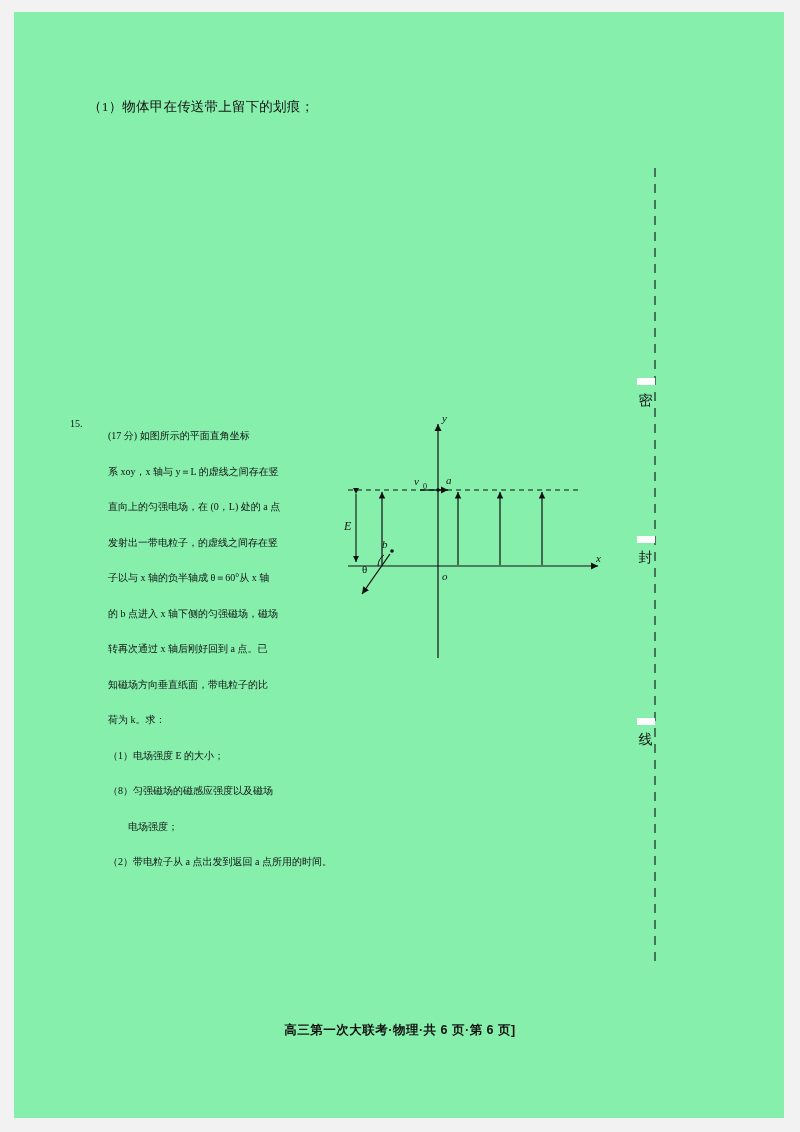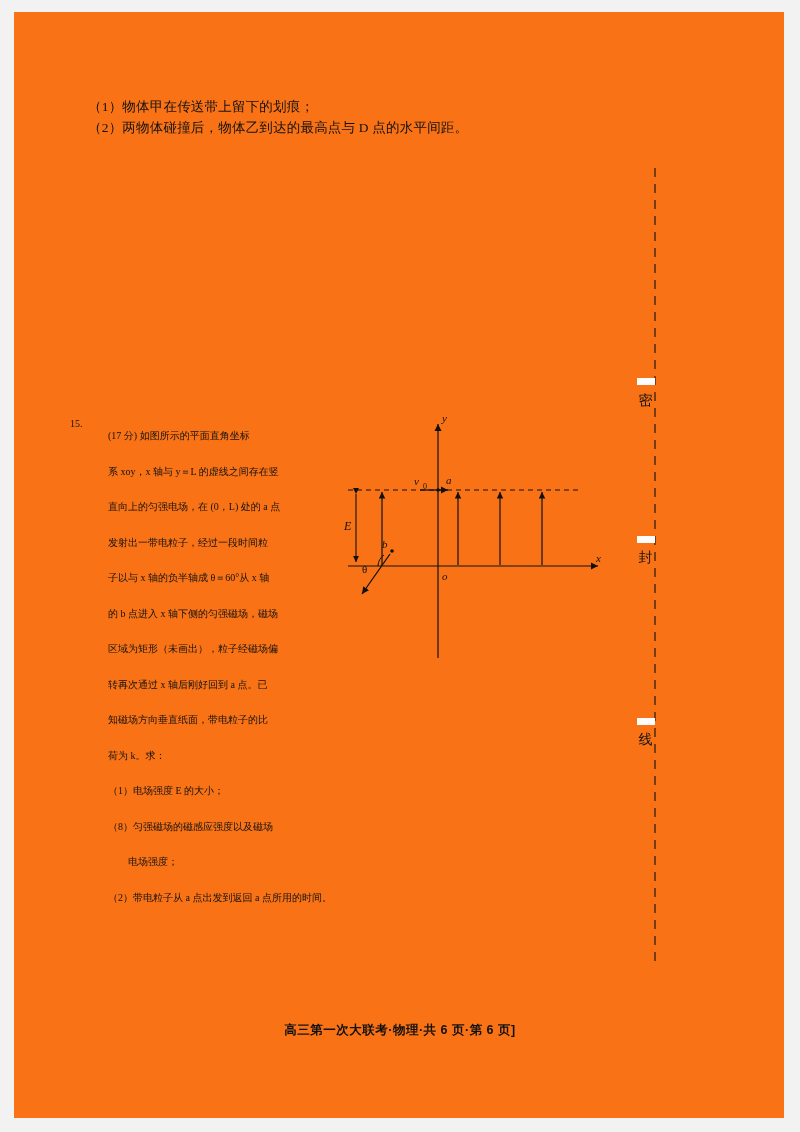--- a/index.html
+++ b/index.html
@@ -12,21 +12,21 @@
     height: 1132px;
     position: relative;
     font-family: "Liberation Serif", serif;
     color: #111;
     overflow: hidden;
   }
   .page {
     position: absolute;
     left: 0; top: 0;
     width: 800px; height: 1132px;
-    background: #f97316;
+    background: #86efac;
   }
 
   
   .top-block {
     position: absolute;
     left: 88px;
     top: 96px;
     width: 520px;
     font-size: 13.5px;
     line-height: 21px;
@@ -120,36 +120,34 @@
 
 <div class="page">
 
   <div class="edge-top"></div>
   <div class="edge-bottom"></div>
   <div class="edge-left"></div>
   <div class="edge-right"></div>
 
   <div class="top-block">
     <div>（1）物体甲在传送带上留下的划痕；</div>
-    <div>（2）两物体碰撞后，物体乙到达的最高点与 D 点的水平间距。</div>
   </div>
 
   <div class="q15">
     <span class="num">15.</span>
     <div class="body">
       <p>
         <span>(17 分)</span>
         <span>如图所示的平面直角坐标</span>
       </p>
       <p>系 xoy，x 轴与 y＝L 的虚线之间存在竖</p>
       <p>直向上的匀强电场，在 (0，L) 处的 a 点</p>
-      <p>发射出一带电粒子，经过一段时间粒</p>
+      <p>发射出一带电粒子，的虚线之间存在竖</p>
       <p>子以与 x 轴的负半轴成 θ＝60°从 x 轴</p>
       <p>的 b 点进入 x 轴下侧的匀强磁场，磁场</p>
-      <p>区域为矩形（未画出），粒子经磁场偏</p>
       <p>转再次通过 x 轴后刚好回到 a 点。已</p>
       <p>知磁场方向垂直纸面，带电粒子的比</p>
       <p>荷为 k。求：</p>
       <p class="sub">（1）电场强度 E 的大小；</p>
       <p class="sub">（8）匀强磁场的磁感应强度以及磁场</p>
       <p class="sub-ind">电场强度；</p>
       <p class="sub">（2）带电粒子从 a 点出发到返回 a 点所用的时间。</p>
     </div>
   </div>
 

